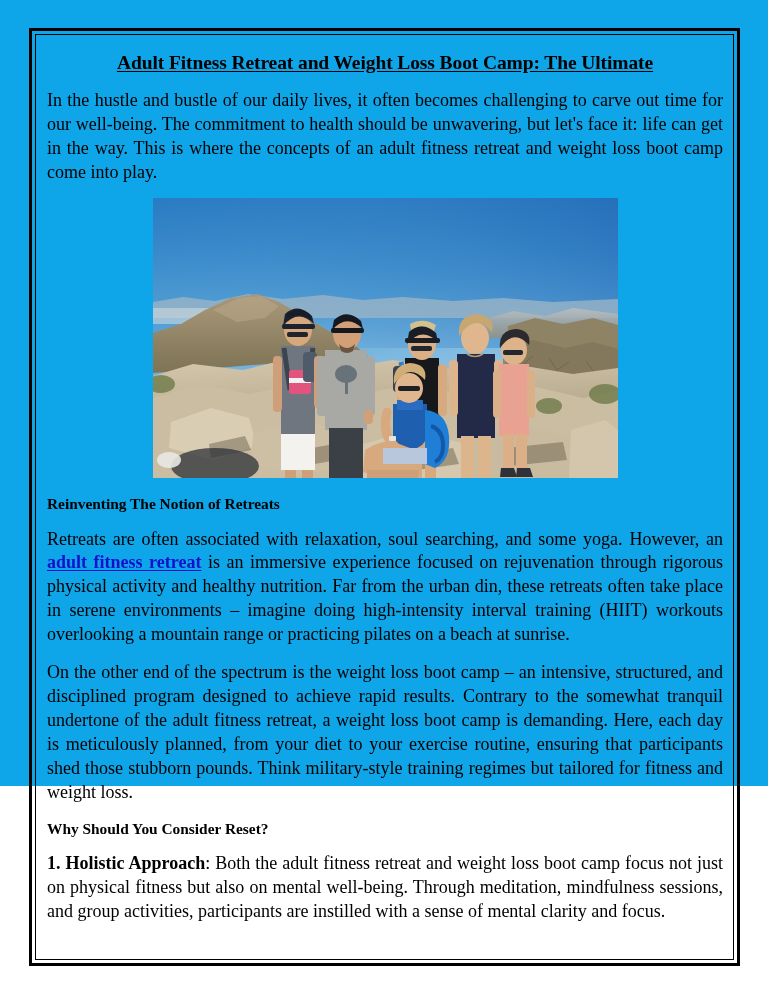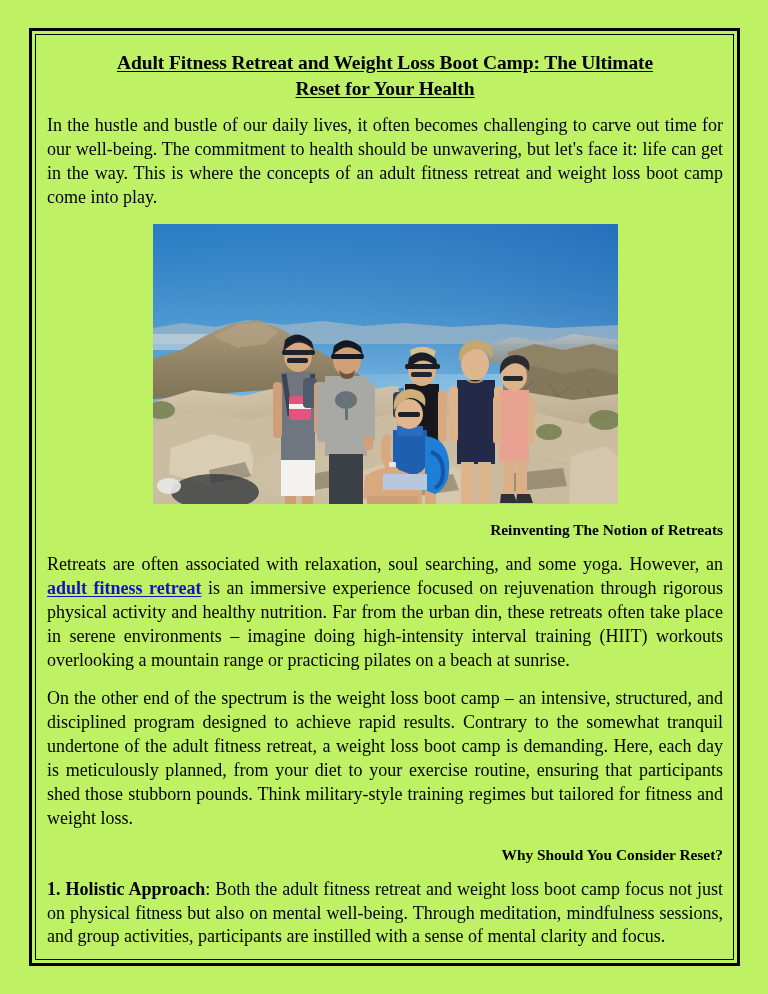--- a/index.html
+++ b/index.html
@@ -13,22 +13,22 @@
     overflow: hidden;
     font-family: "Liberation Serif", "DejaVu Serif", serif;
     color: #000000;
   }
 
   
   .page {
     position: absolute;
     left: 0; top: 0;
     width: 768px;
-    height: 994px;
-    background: #bef264;
+    height: 786px;
+    background: #0ea5e9;
   }
 
   
   .page-border-outer {
     position: absolute;
     left: 29px;
     top: 28px;
     width: 711px;
     height: 938px;
     border: 3px solid #000000;
@@ -72,21 +72,21 @@
     text-justify: inter-word;
     margin: 0 0 14px 0;
     hyphens: none;
   }
   p.para-last { margin-bottom: 0; }
 
   h2.heading {
     font-size: 15.4px;
     font-weight: bold;
     line-height: 1.3;
-    text-align: right;
+    text-align: left;
     margin: 0 0 13px 0;
   }
 
   .link {
     color: #1111cc;
     font-weight: bold;
     text-decoration: underline;
     text-underline-offset: 2px;
     cursor: pointer;
   }
@@ -111,21 +111,21 @@
 </head>
 <body>
 
 <div class="page">
 
   <div class="page-border-outer"></div>
   <div class="page-border-inner"></div>
 
   <div class="content">
 
-    <h1 class="doc-title"><span class="u">Adult Fitness Retreat and Weight Loss Boot Camp: The Ultimate</span><br><span class="u">Reset for Your Health</span></h1>
+    <h1 class="doc-title"><span class="u">Adult Fitness Retreat and Weight Loss Boot Camp: The Ultimate</span><br></h1>
 
     <p class="para">In the hustle and bustle of our daily lives, it often becomes challenging to carve out time for our well-being. The commitment to health should be unwavering, but let's face it: life can get in the way. This is where the concepts of an adult fitness retreat and weight loss boot camp come into play.</p>
 
     <div class="photo-wrap">
       <div class="photo">
         <svg width="465" height="280" viewBox="0 0 465 280" xmlns="http://www.w3.org/2000/svg" role="img">
           <defs>
             <linearGradient id="sky" x1="0" y1="0" x2="0.35" y2="1">
               <stop offset="0%" stop-color="#2a7cc4"></stop>
               <stop offset="45%" stop-color="#59a3d6"></stop>

